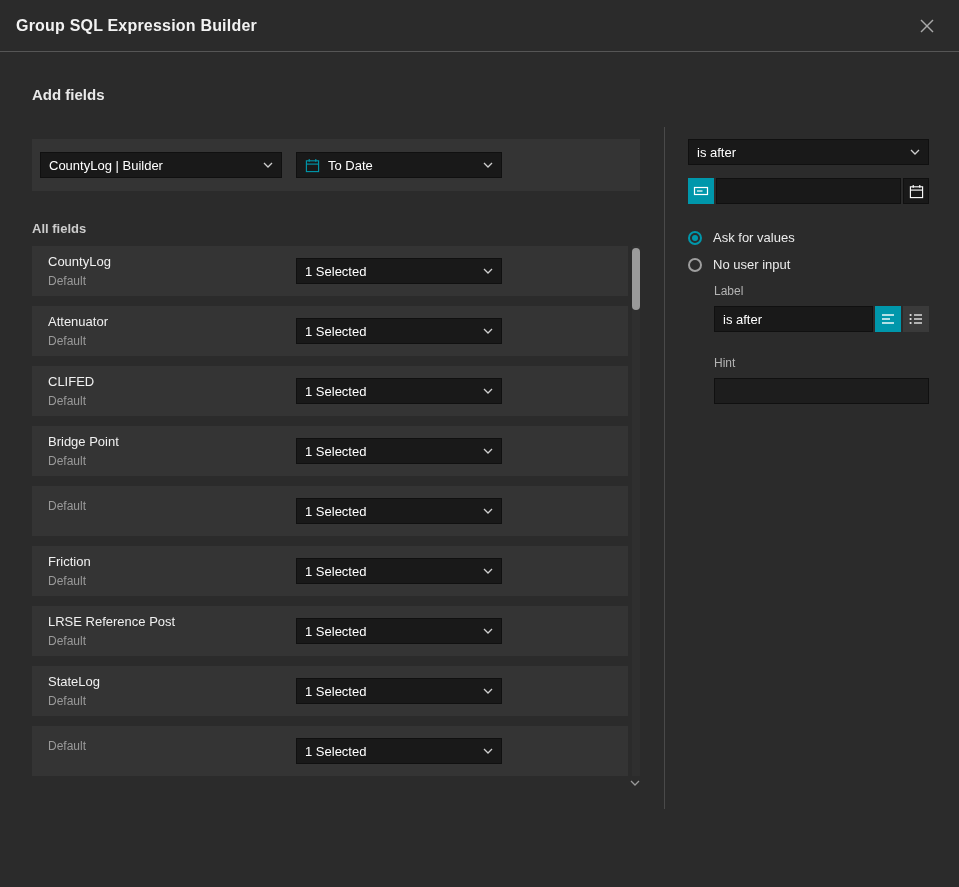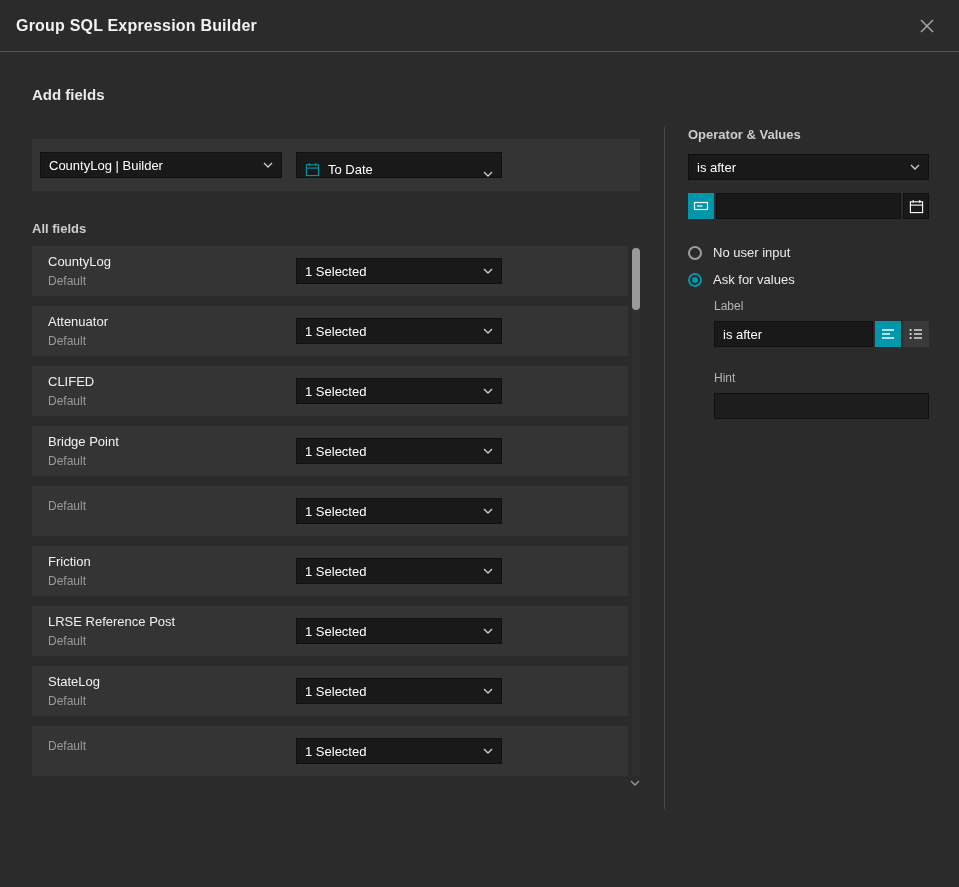--- a/index.html
+++ b/index.html
@@ -29,21 +29,21 @@
   .section-label { font-size:13px; font-weight:bold; color:#cccccc; }
 
   
   .select { height:26px; background:#191919; display:flex; align-items:center; padding:0 8px; font-size:13px; color:#ffffff; cursor:pointer; border:1px solid #101010; }
   .select .sel-text { white-space:nowrap; overflow:hidden; }
   .select .chev { margin-left:auto; display:flex; color:#cfcfcf; padding-left:6px; }
 
   
   .main-field-panel { margin-top:12px; height:52px; background:#343434; display:flex; align-items:center; padding-left:8px; }
   .sel-main { width:242px; }
-  .sel-date { width:206px; margin-left:14px;align-items:flex-end; }
+  .sel-date { width:206px; margin-left:14px; }
   .cal-teal { color:var(--accent); display:flex; margin-right:8px; }
 
   
   .all-fields-label { margin-top:30px; }
   .list-wrap { position:relative; margin-top:10px; width:608px; }
   .field-list { width:596px; display:flex; flex-direction:column; gap:10px; }
   .field-row { position:relative; height:50px; background:#343434; padding:8px 0 0 16px; }
   .field-name { font-size:13px; color:#f0f0f0; }
   .field-sub { font-size:12px; color:#9a9a9a; margin-top:5px; }
   .row-select { position:absolute; left:264px; top:12px; width:206px; height:26px; }
@@ -252,21 +252,20 @@
             <svg width="10" height="6" viewBox="0 0 10 6" fill="none" stroke="currentColor" stroke-width="1.3">
                 <polyline points="1,1 5,5 9,1"></polyline>
               </svg>
           </span>
         </div>
       </div>
 
       <div class="v-divider"></div>
 
       <div class="col-right">
-        <div class="section-label">Operator &amp; Values</div>
 
         <div class="select operator-select">
           <span class="sel-text">is after</span>
           <span class="chev">
             <svg width="10" height="6" viewBox="0 0 10 6" fill="none" stroke="currentColor" stroke-width="1.3">
                 <polyline points="1,1 5,5 9,1"></polyline>
               </svg>
           </span>
         </div>
 
@@ -283,26 +282,26 @@
               <rect x="1.5" y="3" width="13" height="11.5"></rect>
                 <line x1="1.5" y1="6.5" x2="14.5" y2="6.5"></line>
               <line x1="4.5" y1="1" x2="4.5" y2="4"></line>
                 <line x1="11.5" y1="1" x2="11.5" y2="4"></line>
             </svg>
           </button>
         </div>
 
         <div class="radios">
           <div class="radio-row">
+            <span class="radio-circle checked"></span>
+            <span>Ask for values</span>
+          </div>
+          <div class="radio-row">
             <span class="radio-circle"></span>
             <span>No user input</span>
-          </div>
-          <div class="radio-row">
-            <span class="radio-circle checked"></span>
-            <span>Ask for values</span>
           </div>
         </div>
 
         <div class="ask-block">
 
           <div class="caption">Label</div>
           <div class="label-row">
             <input class="text-input label-input" type="text" value="is after" style="">
             <button class="icon-btn teal">
               <svg width="14" height="12" viewBox="0 0 14 12" fill="none" stroke="currentColor" stroke-width="1.4">

